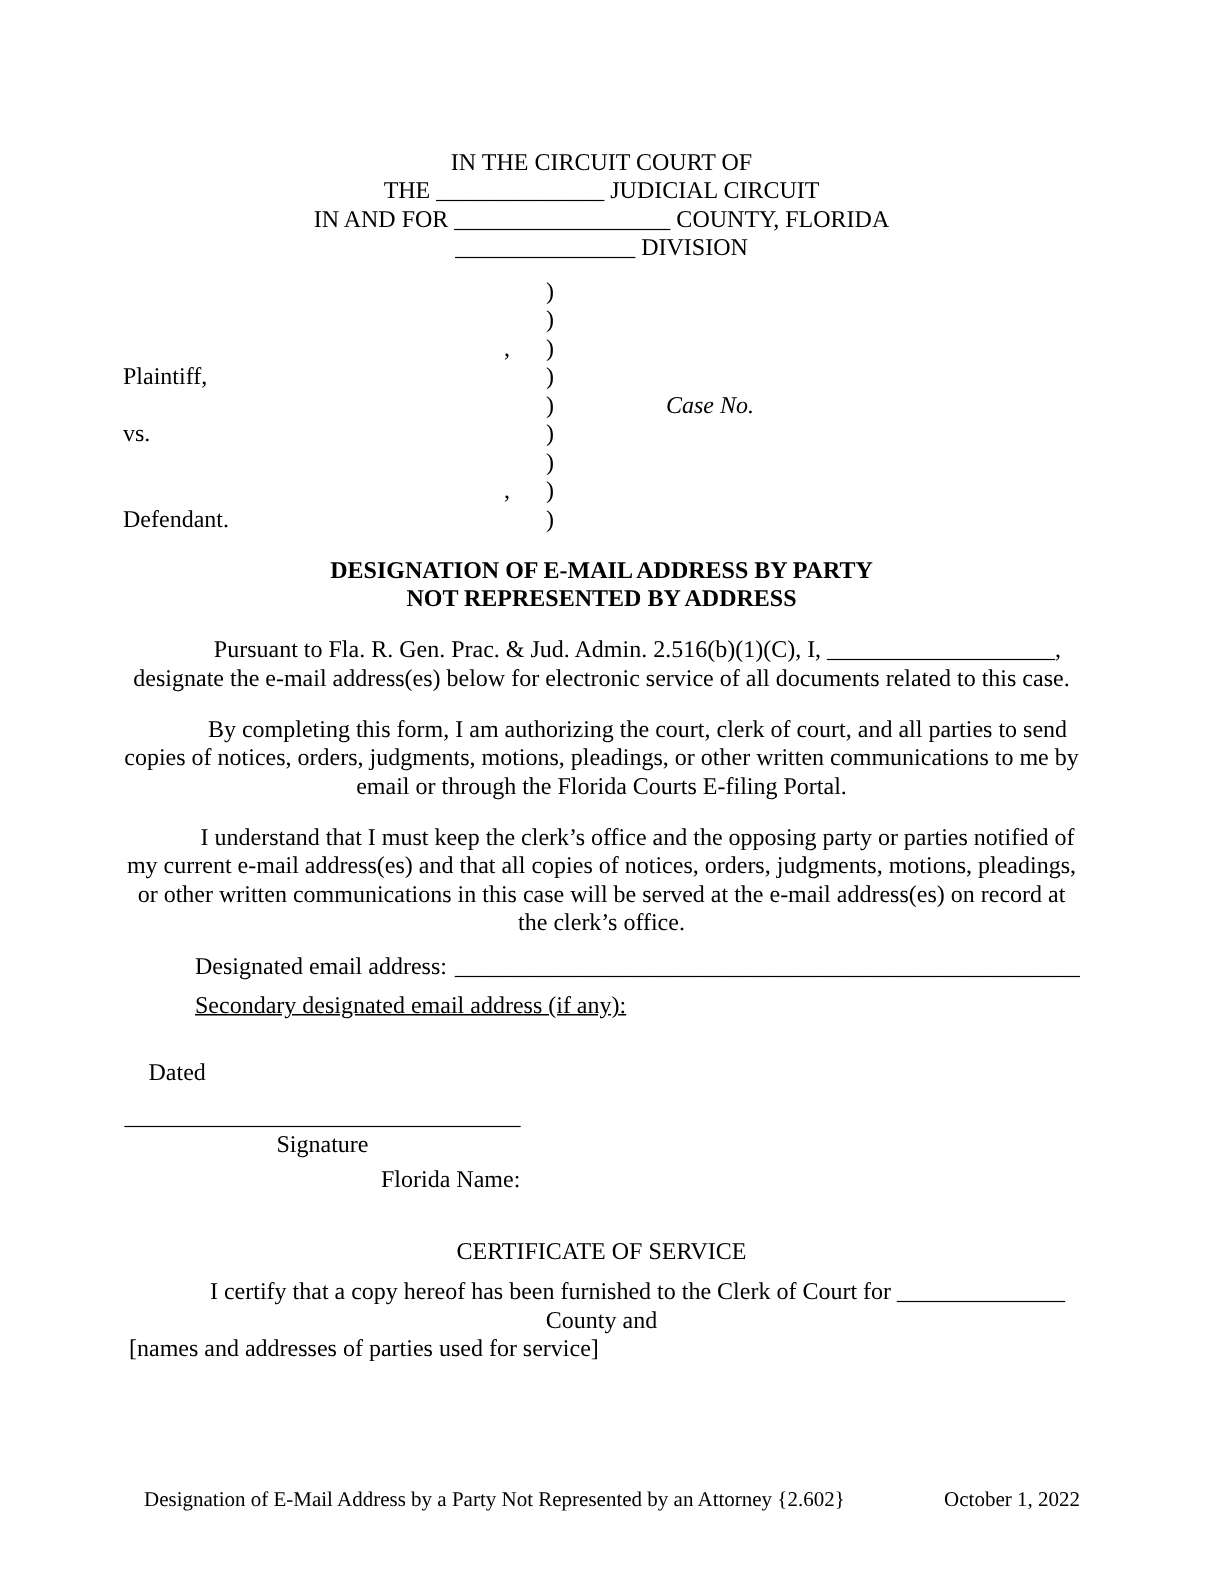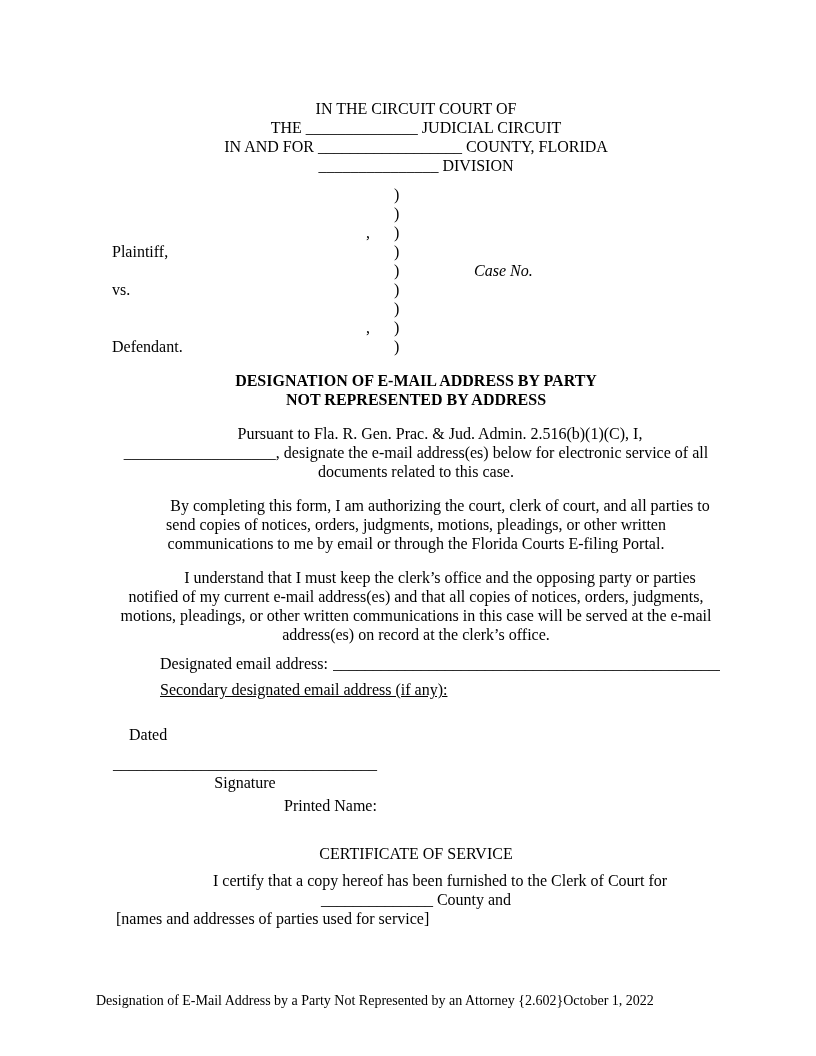--- a/index.html
+++ b/index.html
@@ -6,21 +6,21 @@
   html, body { background: #ffffff; }
   body {
     width: 816px;
     height: 1056px;
     position: relative;
     font-family: "Liberation Serif", "DejaVu Serif", serif;
     font-size: 16px;
     color: #000000;
     overflow: hidden;
   }
-  .page { padding: 99px 96px 0 112px; }
+  .page { padding: 99px 96px 0 82px; }
   .center { text-align: center; }
 
   .header { line-height: 19px; }
 
   .caption { margin-top: 10px; line-height: 19px; }
   .caption-row { display: flex; }
   .cap-left  { width: 254px; white-space: pre; }
   .cap-comma { width: 28px; white-space: pre; }
   .cap-paren { width: 20px; white-space: pre; }
   .cap-right { flex: 1; padding-left: 60px; white-space: pre; font-style: italic; }
@@ -86,21 +86,21 @@
     padding-left: 4px;
     line-height: 19px;
   }
 
   .footer {
     position: absolute;
     left: 96px;
     right: 96px;
     bottom: 46px;
     display: flex;
-    justify-content: flex-start;
+    justify-content: space-between;
     font-size: 14px;
     line-height: 18px;
   }
 </style>
 </head>
 <body>
 
 <div class="page">
 
   <div class="header center">
@@ -185,21 +185,21 @@
 
   <div class="secondary-line">Secondary designated email address (if any):</div>
 
   <div class="dated-line">Dated</div>
 
   <div class="sig-block">
     <div class="sig-line">_________________________________</div>
     <div class="sig-label">Signature</div>
   </div>
 
-  <div class="printed-name">Printed Name:</div>
+  <div class="printed-name">Florida Name:</div>
 
   <div class="cert-title center">CERTIFICATE OF SERVICE</div>
 
   <p class="para cert-para">I certify that a copy hereof has been furnished to the Clerk of Court for ______________ County and</p>
 
   <div class="bracket-line">[names and addresses of parties used for service]</div>
 
 </div>
 
 <div class="footer">

